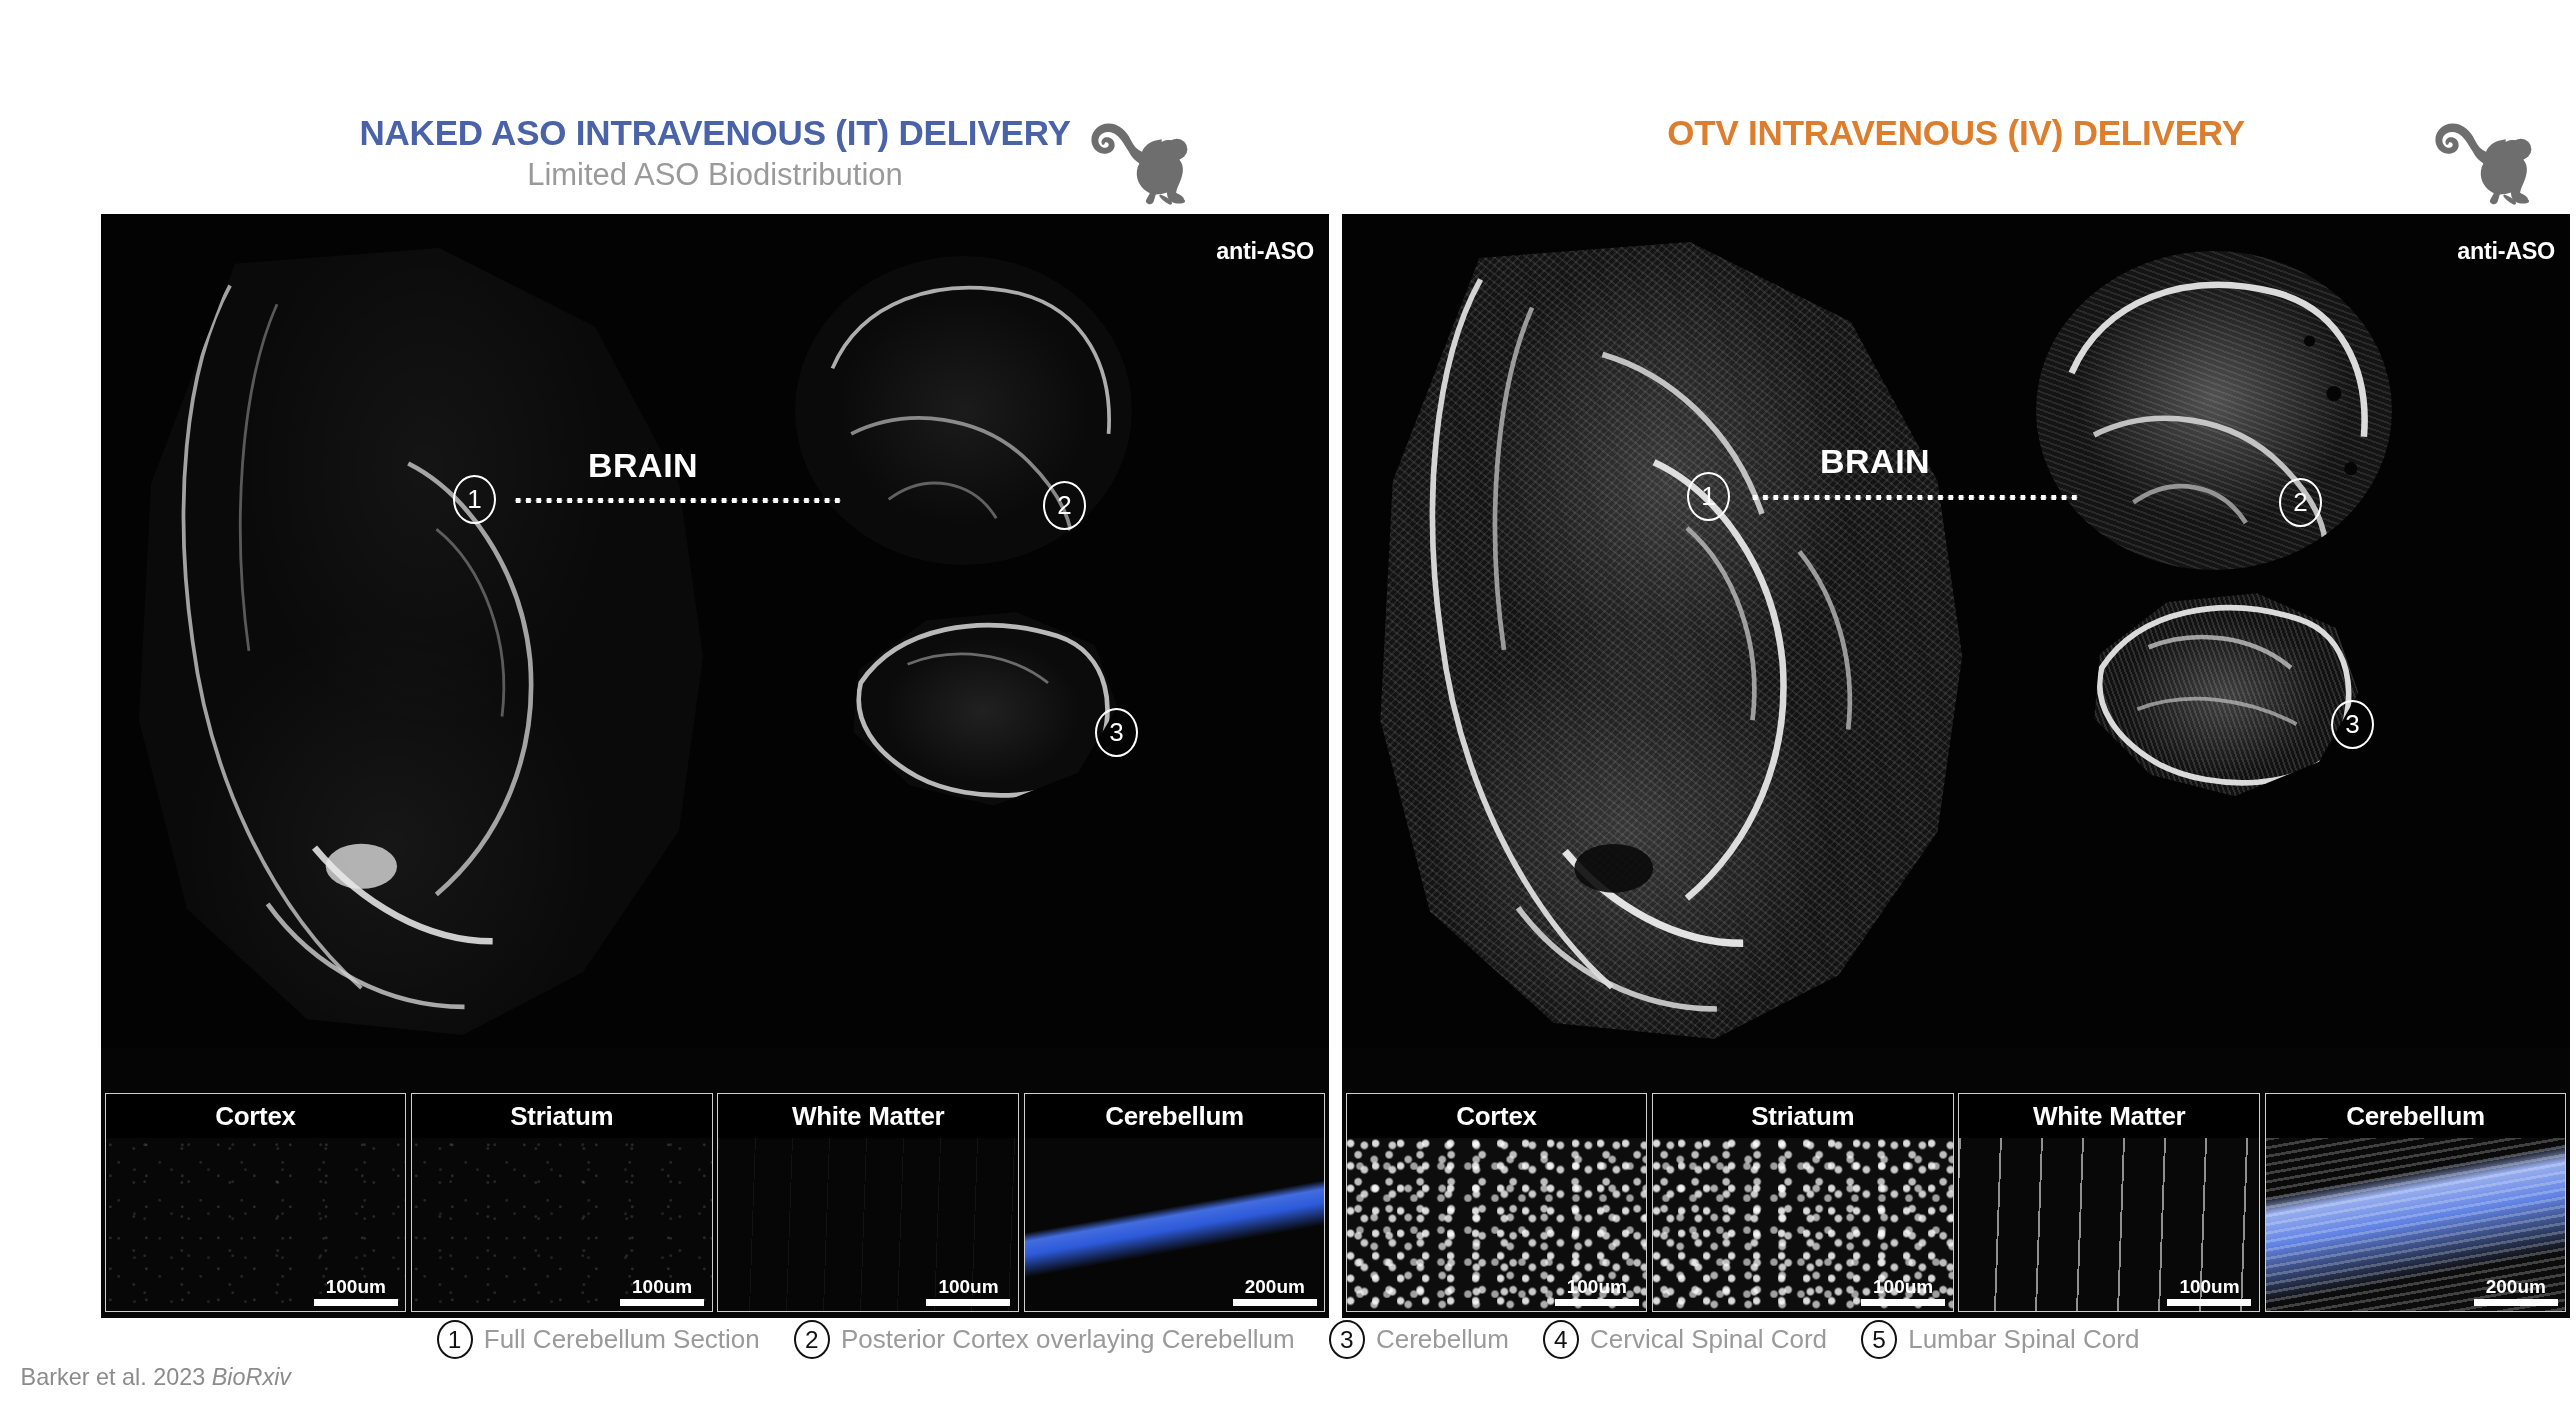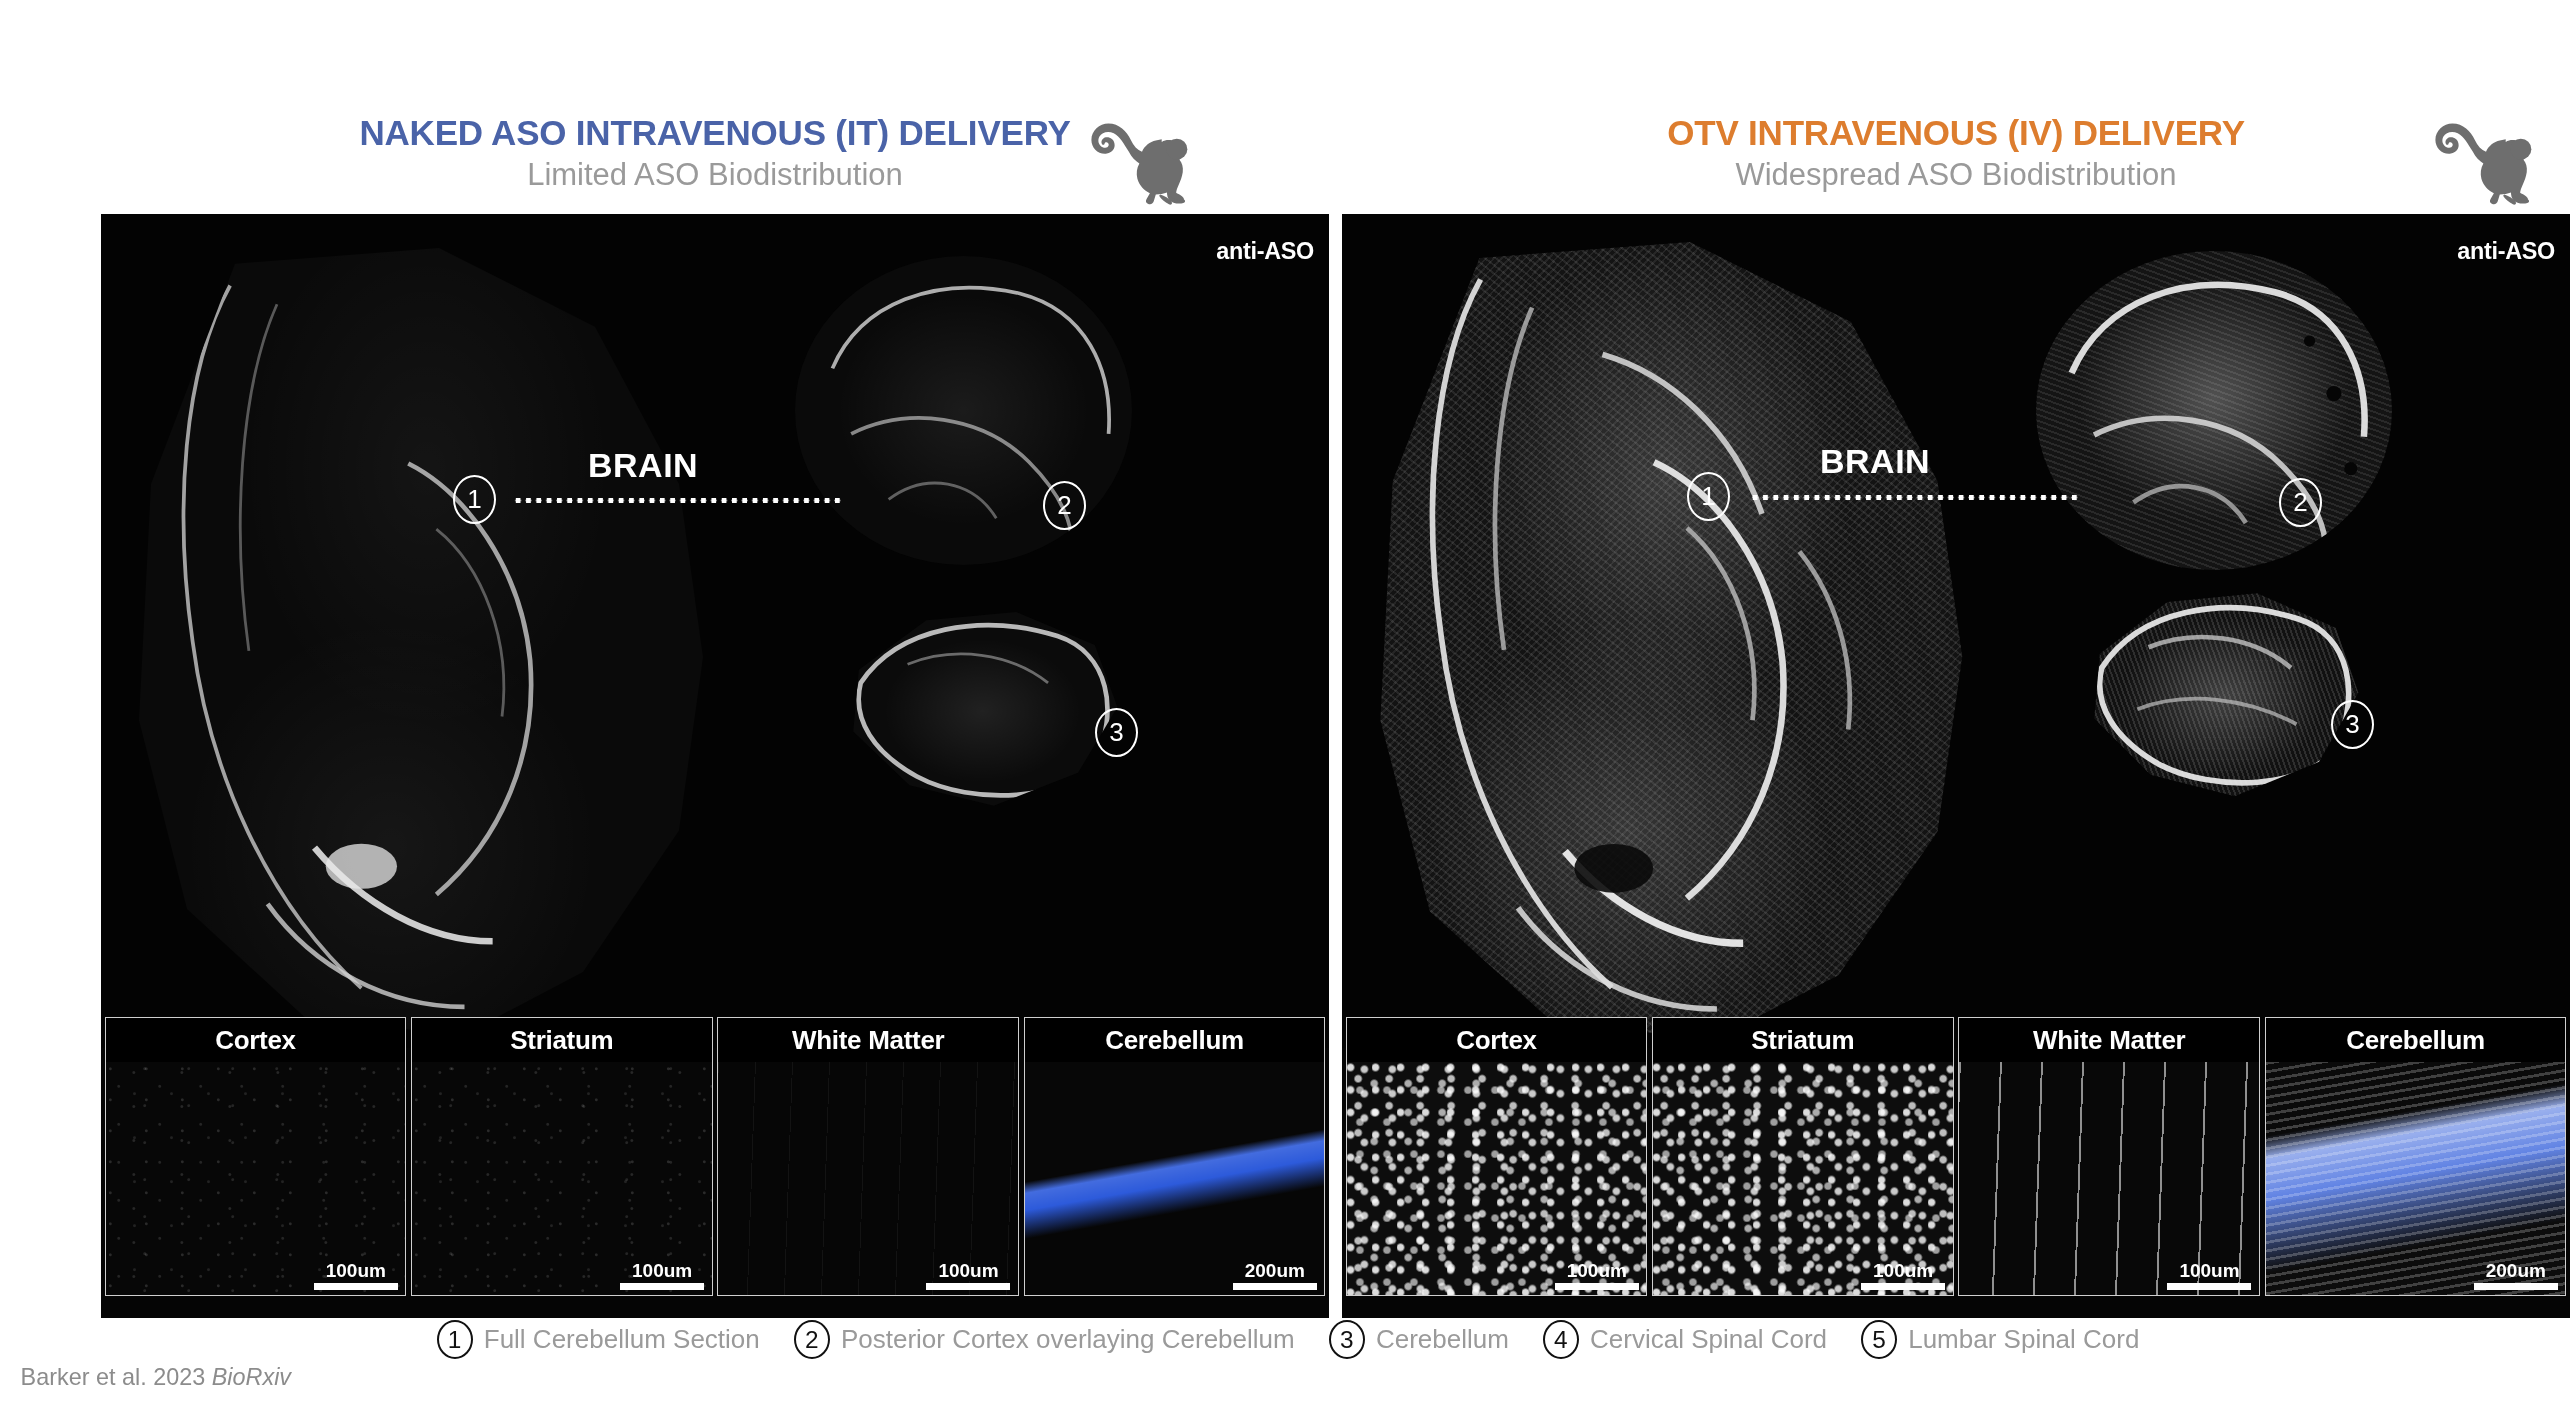--- a/index.html
+++ b/index.html
@@ -124,23 +124,23 @@
     color: #ffffff;
     font-size: 26px;
     line-height: 44px;
     text-align: center;
     z-index: 9;
   }
 
   
   .insets {
     position: absolute;
-    left: 0; bottom: 16px;
+    left: 0; bottom: 0;
     width: 1228px;
-    height: 285px;
+    height: 225px;
     display: flex;
     gap: 4.7px;
     padding: 0 3.7px 5.6px 3.7px;
   }
   .inset {
     position: relative;
     flex: 1 1 0;
     display: flex;
     flex-direction: column;
     background: #000;
@@ -405,21 +405,20 @@
           </div>
         </div>
       </div>
     </div>
   </div>
 
   <div class="panel panel-right">
 
     <div class="panel-head">
       <div class="panel-title orange">OTV INTRAVENOUS (IV) DELIVERY</div>
-      <div class="panel-sub">Widespread ASO Biodistribution</div>
       <svg class="monkey monkey-right" viewBox="0 0 180 140">
         <path fill="#6e6e6e" d="M120 44c10-6 24-2 29 8 4 8 2 14-2 19 4 5 6 11 5 19-2 14-10 24-10 32 0 5 4 7 10 9 4 1 5 5 1 6-8 2-17 0-21-4-3-3-4-8-4-12-5 2-11 3-17 3l-3 10c-1 4-5 6-9 4-3-1-4-4-2-7l5-9c-9-4-16-12-19-22-2-8-1-16 3-23-6-4-12-10-16-18C62 47 57 36 47 31c-8-4-18-2-22 5-3 6-1 13 5 16 4 2 8 1 9-2 1-2 0-4-2-5-2-1-4 0-4 2-1 2-3 2-4 0-2-4 1-9 6-10 6-1 12 3 13 9 2 8-4 15-13 16-12 1-22-9-22-21 0-14 12-25 26-25 16 0 28 12 34 25 4 9 10 15 17 18 4-9 12-15 21-17l9-2z"></path>
         <path fill="#6e6e6e" d="M135 120c6 1 14 4 18 9 2 3 0 6-4 5-7-2-14-5-18-9zM118 124c6 2 13 6 17 11 2 3-1 6-4 4-6-3-12-8-15-13z"></path>
         <circle fill="#6e6e6e" cx="143" cy="55" r="16"></circle>
       </svg>
     </div>
 
     <div class="stage">
       <div class="macro">
         <span class="anti-aso">anti-ASO</span>

